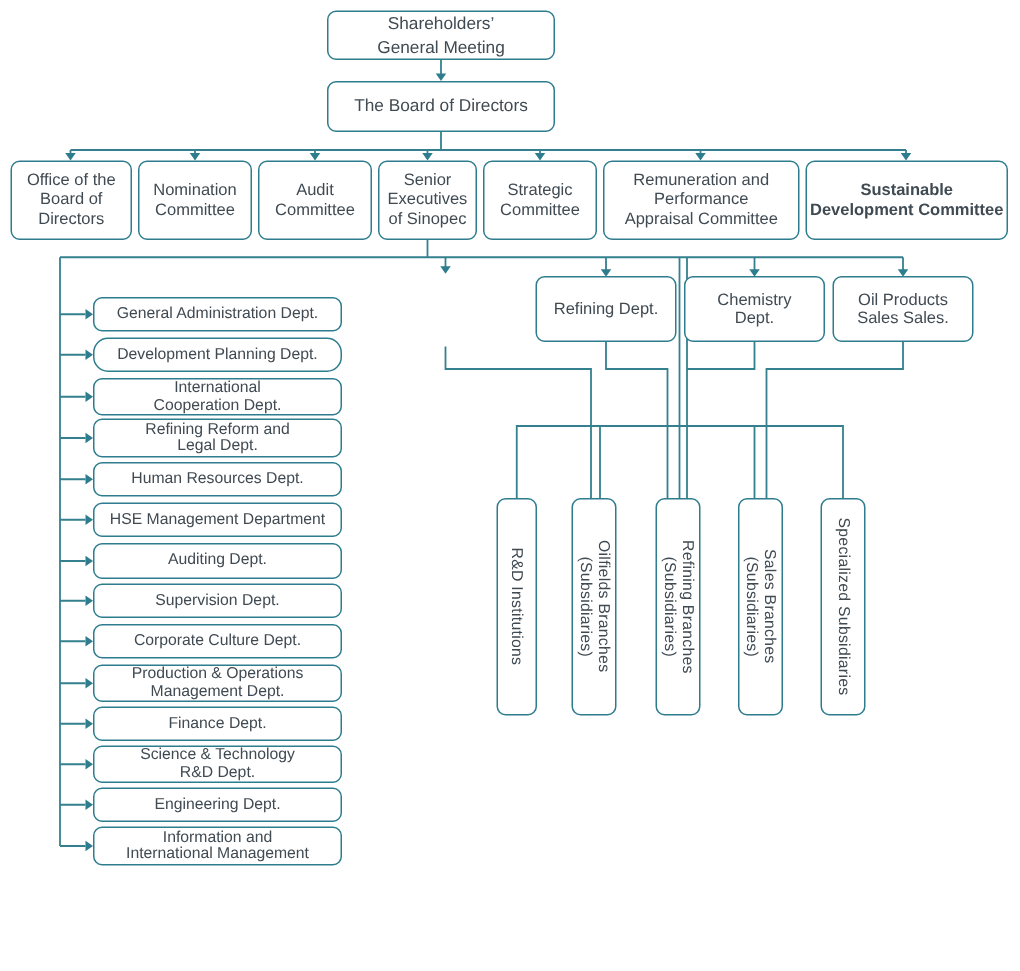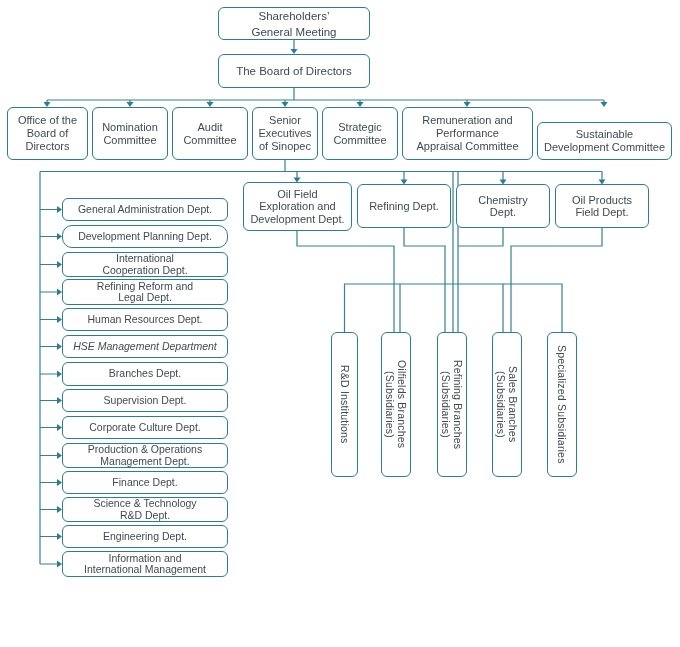--- a/index.html
+++ b/index.html
@@ -109,41 +109,38 @@
   <div class="node committee" style="left:172px;top:107px;width:76px;height:53px;">Audit
 Committee</div>
   <div class="node committee" style="left:252px;top:107px;width:66px;height:53px;text-align:center;">Senior
 Executives
 of Sinopec</div>
   <div class="node committee" style="left:322px;top:107px;width:76px;height:53px;">Strategic
 Committee</div>
   <div class="node committee" style="left:402px;top:107px;width:131px;height:53px;">Remuneration and
 Performance
 Appraisal Committee</div>
-  <div class="node committee" style="left:537px;top:122px;width:135px;height:38px;">Sustainable
+  <div class="node committee" style="left:537px;top:107px;width:135px;height:53px;font-weight:bold;">Sustainable
 Development Committee</div>
 
-  <div class="node biz" style="left:243px;top:182px;width:109px;height:49px;">Oil Field
-Exploration and
-Development Dept.</div>
   <div class="node biz" style="left:357px;top:184px;width:94px;height:44px;">Refining Dept.</div>
   <div class="node biz" style="left:456px;top:184px;width:94px;height:44px;">Chemistry
 Dept.</div>
   <div class="node biz" style="left:555px;top:184px;width:94px;height:44px;">Oil Products
-Field Dept.</div>
+Sales Sales.</div>
 
   <div class="node dept" style="top:198px;height:23px;">General Administration Dept.</div>
   <div class="node dept" style="top:225px;height:23px;border-radius:10px;">Development Planning Dept.</div>
   <div class="node dept" style="top:252px;height:25px;">International
 Cooperation Dept.</div>
   <div class="node dept" style="top:279px;height:26px;">Refining Reform and
 Legal Dept.</div>
   <div class="node dept" style="top:308px;height:23px;">Human Resources Dept.</div>
-  <div class="node dept" style="top:335px;height:23px;font-style:italic;">HSE Management Department</div>
-  <div class="node dept" style="top:362px;height:24px;">Branches Dept.</div>
+  <div class="node dept" style="top:335px;height:23px;">HSE Management Department</div>
+  <div class="node dept" style="top:362px;height:24px;">Auditing Dept.</div>
   <div class="node dept" style="top:389px;height:23px;">Supervision Dept.</div>
   <div class="node dept" style="top:416px;height:23px;">Corporate Culture Dept.</div>
   <div class="node dept" style="top:443px;height:25px;">Production &amp; Operations
 Management Dept.</div>
   <div class="node dept" style="top:471px;height:23px;">Finance Dept.</div>
   <div class="node dept" style="top:497px;height:25px;">Science &amp; Technology
 R&amp;D Dept.</div>
   <div class="node dept" style="top:525px;height:23px;">Engineering Dept.</div>
   <div class="node dept" style="top:551px;height:26px;">Information and
 International Management</div>

